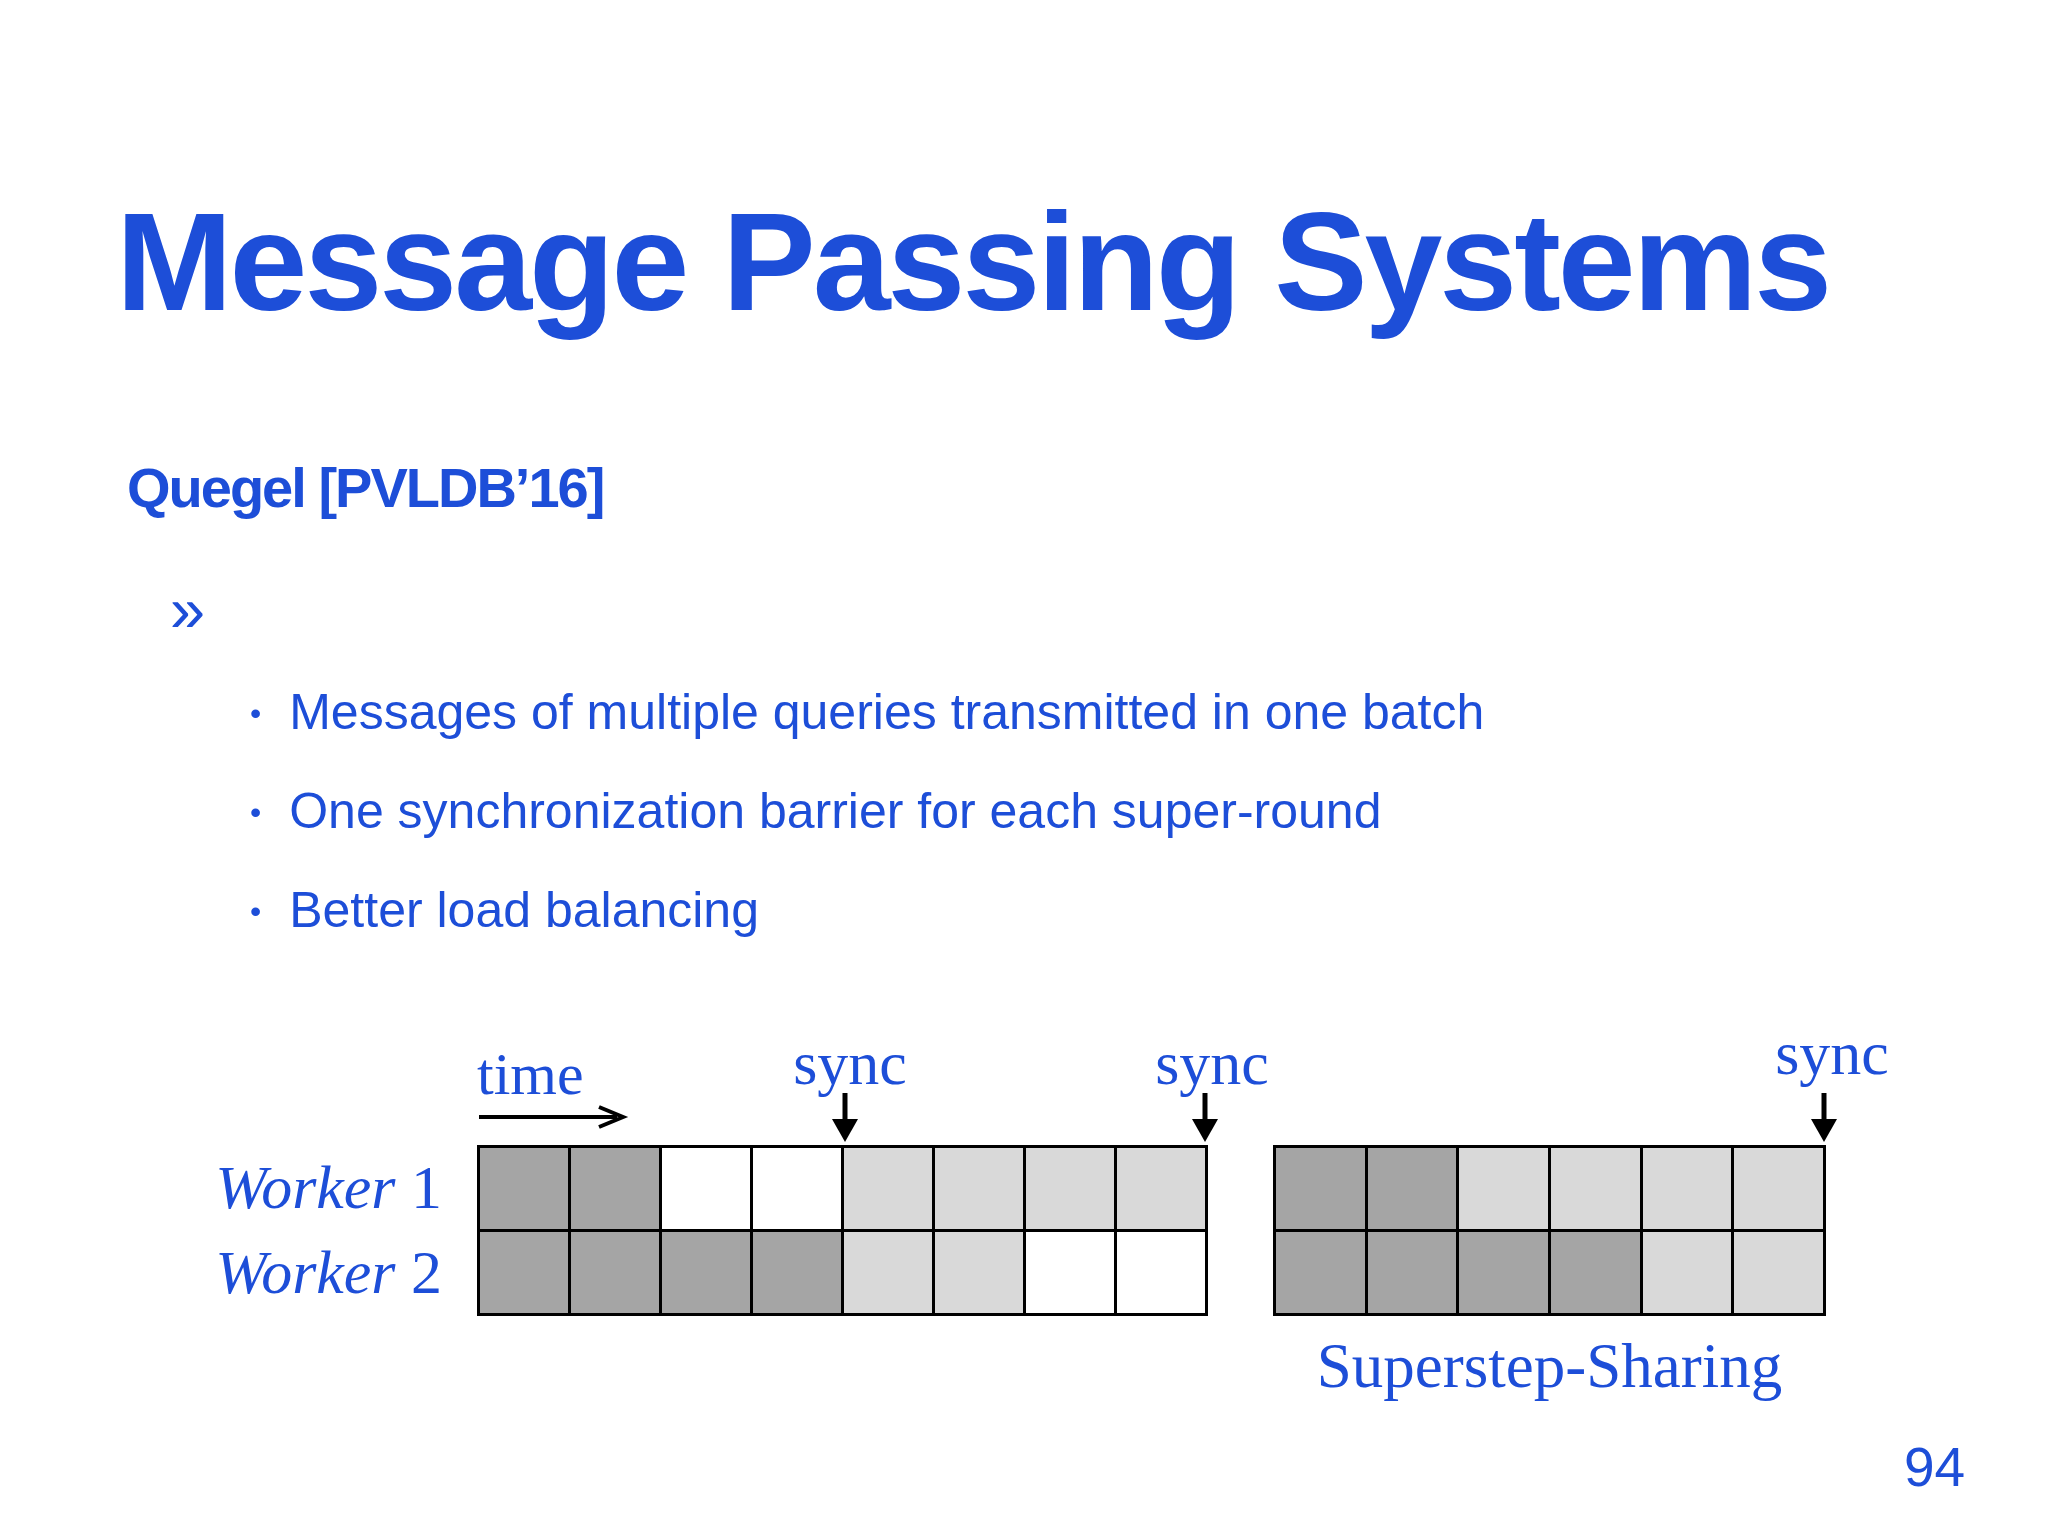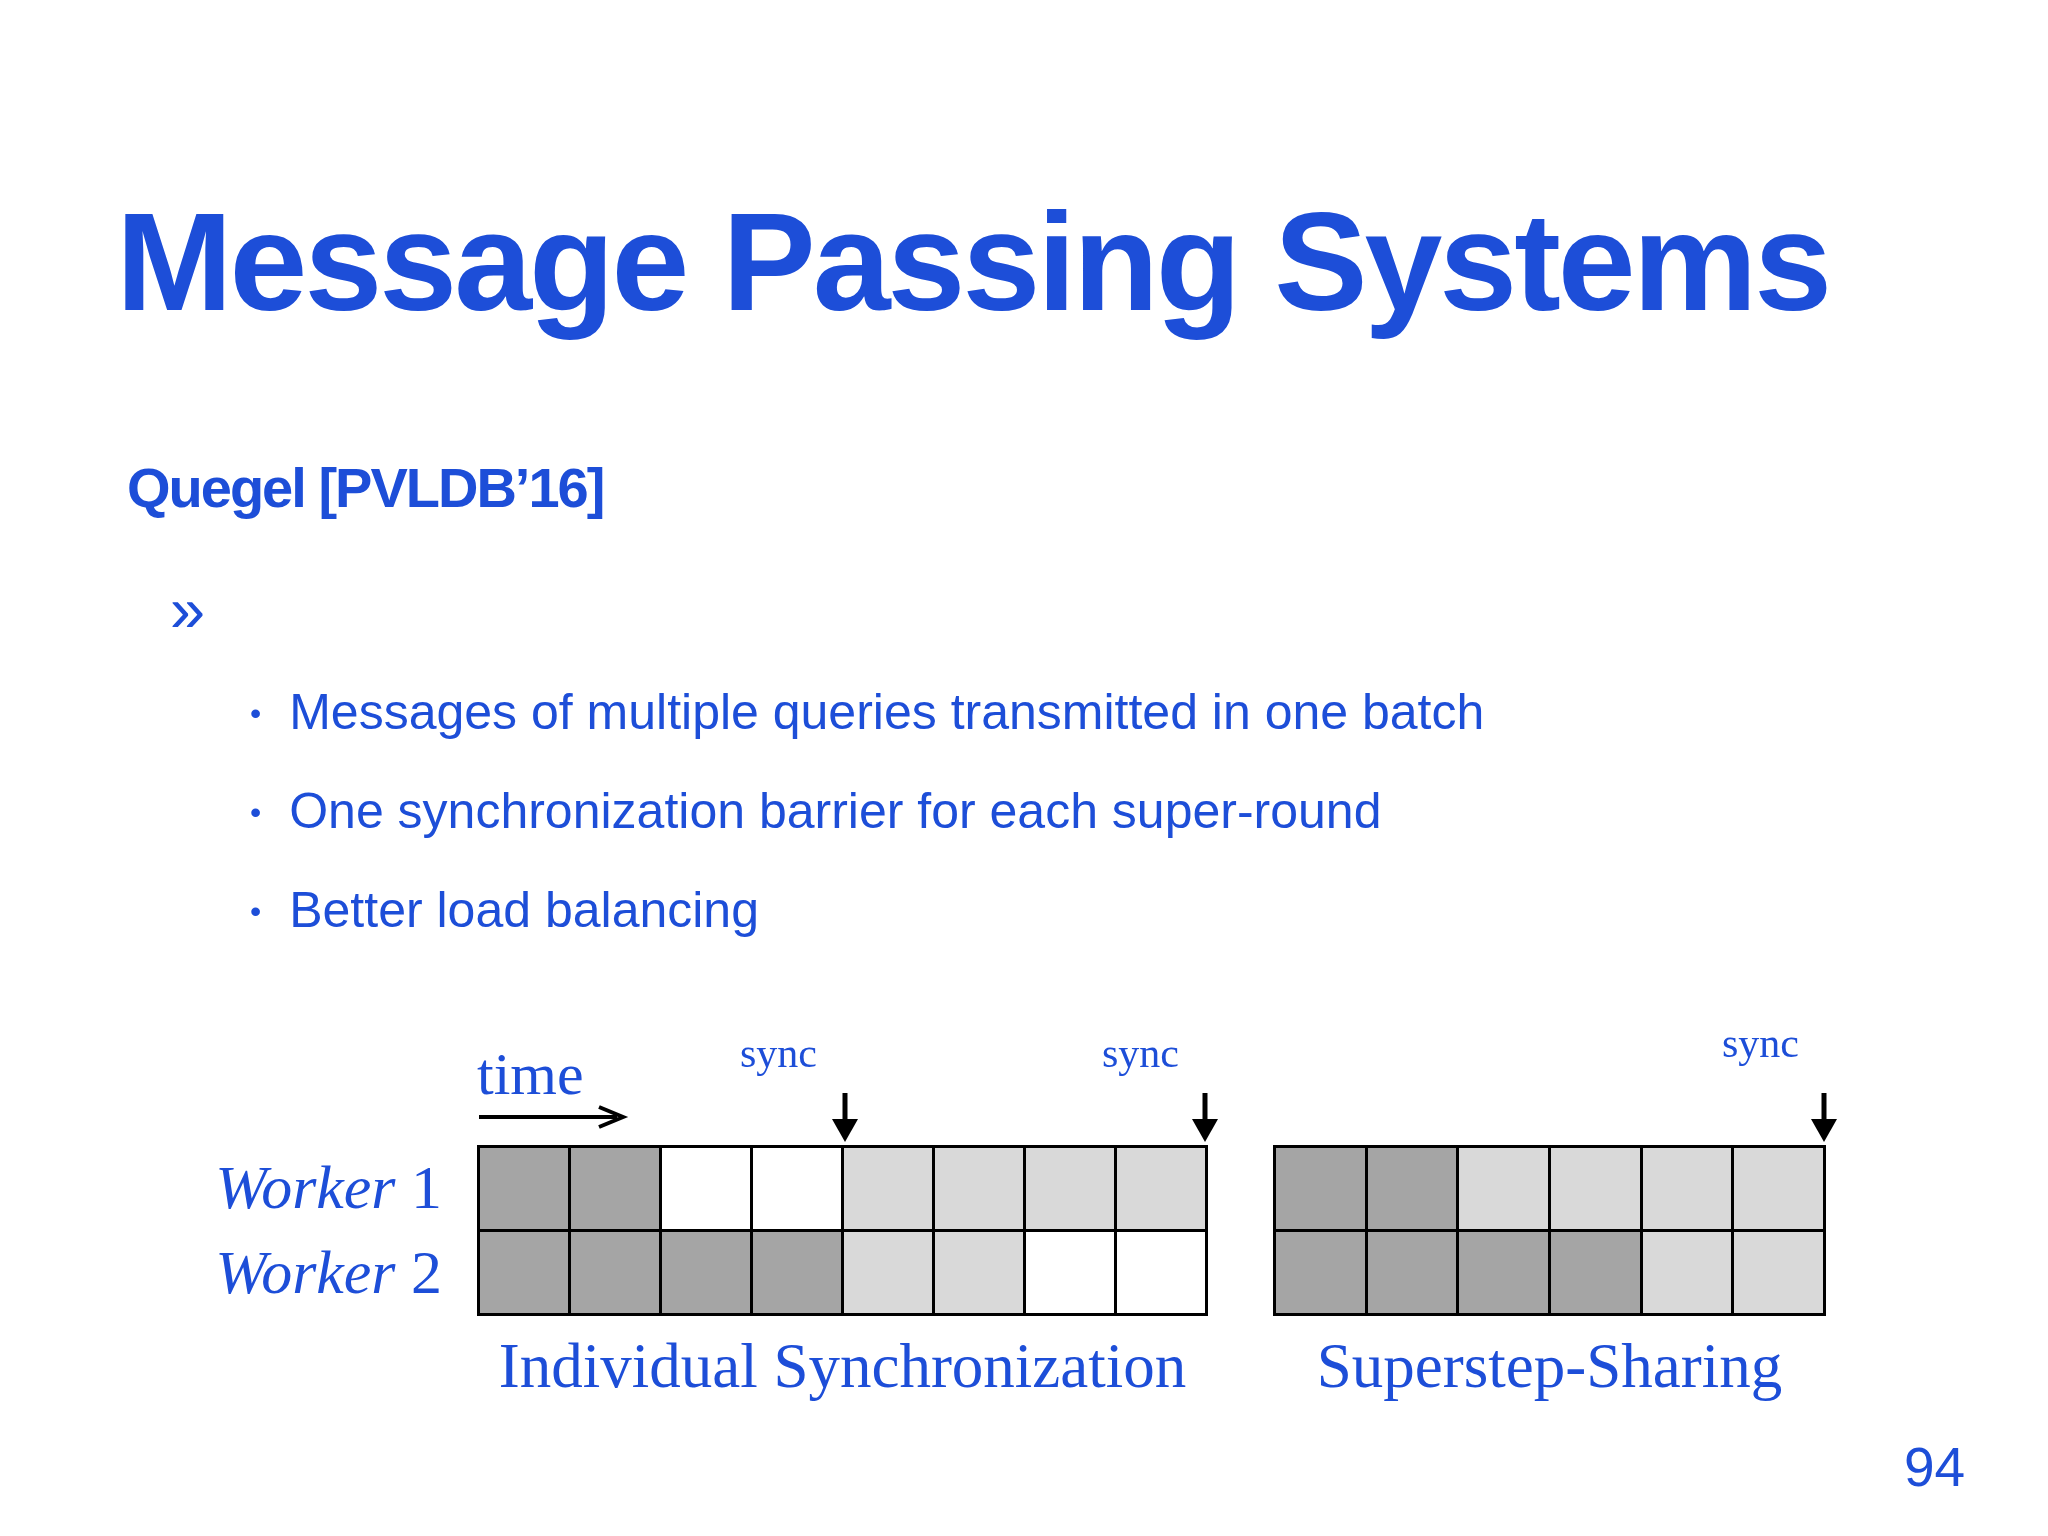--- a/index.html
+++ b/index.html
@@ -38,21 +38,21 @@
   #bullet-1{top:783px;}
   #bullet-2{top:882px;}
   
   .serif{font-family:"Liberation Serif",serif;}
   #time-label{
     left:477px;top:1044px;width:152px;
     font-size:60px;text-align:left;line-height:1;
   }
   .sync-label{
     width:220px;
-    font-size:42px;text-align:left;line-height:1;
+    font-size:62px;text-align:center;line-height:1;
   }
   #sync-0{left:740px;top:1032px;}
   #sync-1{left:1102px;top:1032px;}
   #sync-2{left:1722px;top:1022px;}
   .sync-arrow{width:34px;height:52px;top:1092px;}
   #sync-arrow-0{left:828px;}
   #sync-arrow-1{left:1188px;}
   #sync-arrow-2{left:1807px;}
   #time-arrow{left:477px;top:1105px;width:155px;height:24px;}
   #worker-labels{left:140px;top:0;width:302px;}
@@ -171,19 +171,18 @@
       <div style="background: rgb(217, 217, 217);"></div>
       <div style="background: rgb(217, 217, 217);"></div>
       <div style="background: rgb(165, 165, 165);"></div>
       <div style="background: rgb(165, 165, 165);"></div>
       <div style="background: rgb(165, 165, 165);"></div>
       <div style="background: rgb(165, 165, 165);"></div>
       <div style="background: rgb(217, 217, 217);"></div>
       <div style="background: rgb(217, 217, 217);"></div>
     </div>
 
-  <div id="caption-individual" class="abs serif caption">Individual Synchronization</div>
 
   <div id="caption-superstep" class="abs serif caption">Superstep-Sharing</div>
 
   <div id="page-number" class="abs">94</div>
 
 </div>
 
 </body></html>

